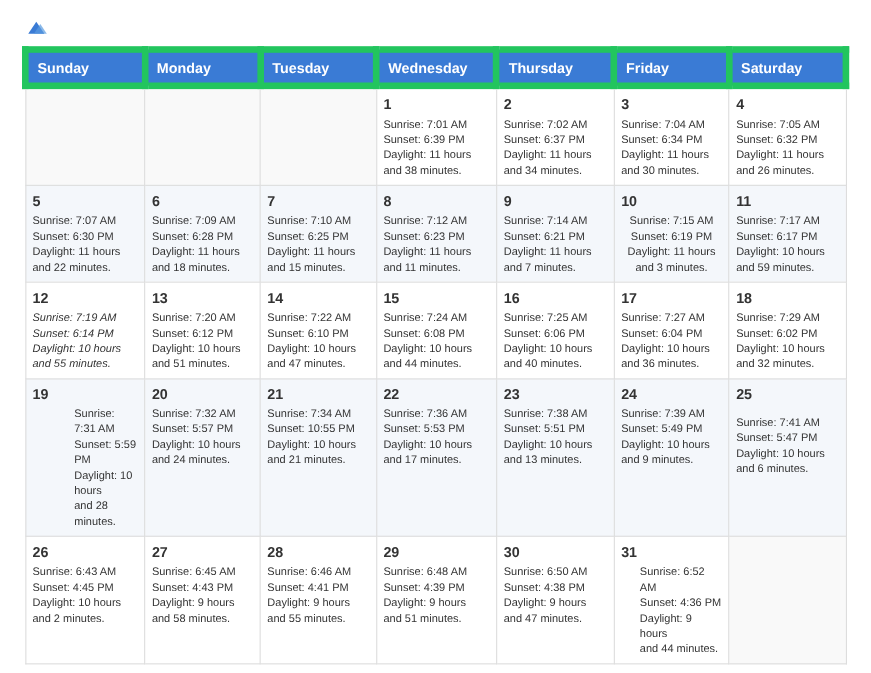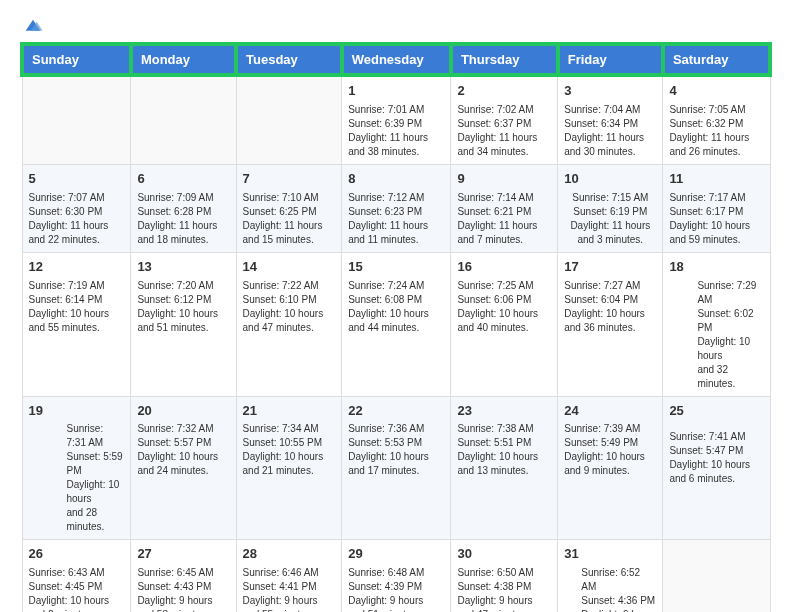--- a/index.html
+++ b/index.html
@@ -57,21 +57,21 @@
       border: 1px solid #ccc;
       font-size: 10.5px;
     }
     .calendar thead tr th {
       background-color: #3a7bd5;
       color: #fff;
       text-align: left;
       padding: 6px 8px;
       font-size: 13px;
       font-weight: bold;
-      border: 4px solid #22c55e;
+      border: 6px solid #22c55e;
     }
     .calendar tbody tr td {
       vertical-align: top;
       padding: 5px 6px;
       border: 1px solid #ddd;
       width: 113px;
       min-height: 70px;
       background: #fff;
       color: #333;
       line-height: 1.45;
@@ -210,21 +210,21 @@
             <span class="day-number">11</span>
             <div class="day-info" style="white-space: pre-line;">Sunrise: 7:17 AM
 Sunset: 6:17 PM
 Daylight: 10 hours
 and 59 minutes.</div>
           </td>
         </tr>
         <tr>
           <td>
             <span class="day-number">12</span>
-            <div class="day-info" style="white-space: pre-line;">Sunrise: 7:19 AM
+            <div class="day-info" style="white-space: pre-line; font-style: italic;">Sunrise: 7:19 AM
 Sunset: 6:14 PM
 Daylight: 10 hours
 and 55 minutes.</div>
           </td>
           <td>
             <span class="day-number">13</span>
             <div class="day-info" style="white-space: pre-line;">Sunrise: 7:20 AM
 Sunset: 6:12 PM
 Daylight: 10 hours
 and 51 minutes.</div>
@@ -252,21 +252,21 @@
           </td>
           <td>
             <span class="day-number">17</span>
             <div class="day-info" style="white-space: pre-line;">Sunrise: 7:27 AM
 Sunset: 6:04 PM
 Daylight: 10 hours
 and 36 minutes.</div>
           </td>
           <td>
             <span class="day-number">18</span>
-            <div class="day-info" style="white-space: pre-line; margin-left: 28px;">Sunrise: 7:29 AM
+            <div class="day-info" style="white-space: pre-line;">Sunrise: 7:29 AM
 Sunset: 6:02 PM
 Daylight: 10 hours
 and 32 minutes.</div>
           </td>
         </tr>
         <tr>
           <td>
             <span class="day-number">19</span>
             <div class="day-info" style="white-space: pre-line; margin-left: 38px;">Sunrise: 7:31 AM
 Sunset: 5:59 PM

